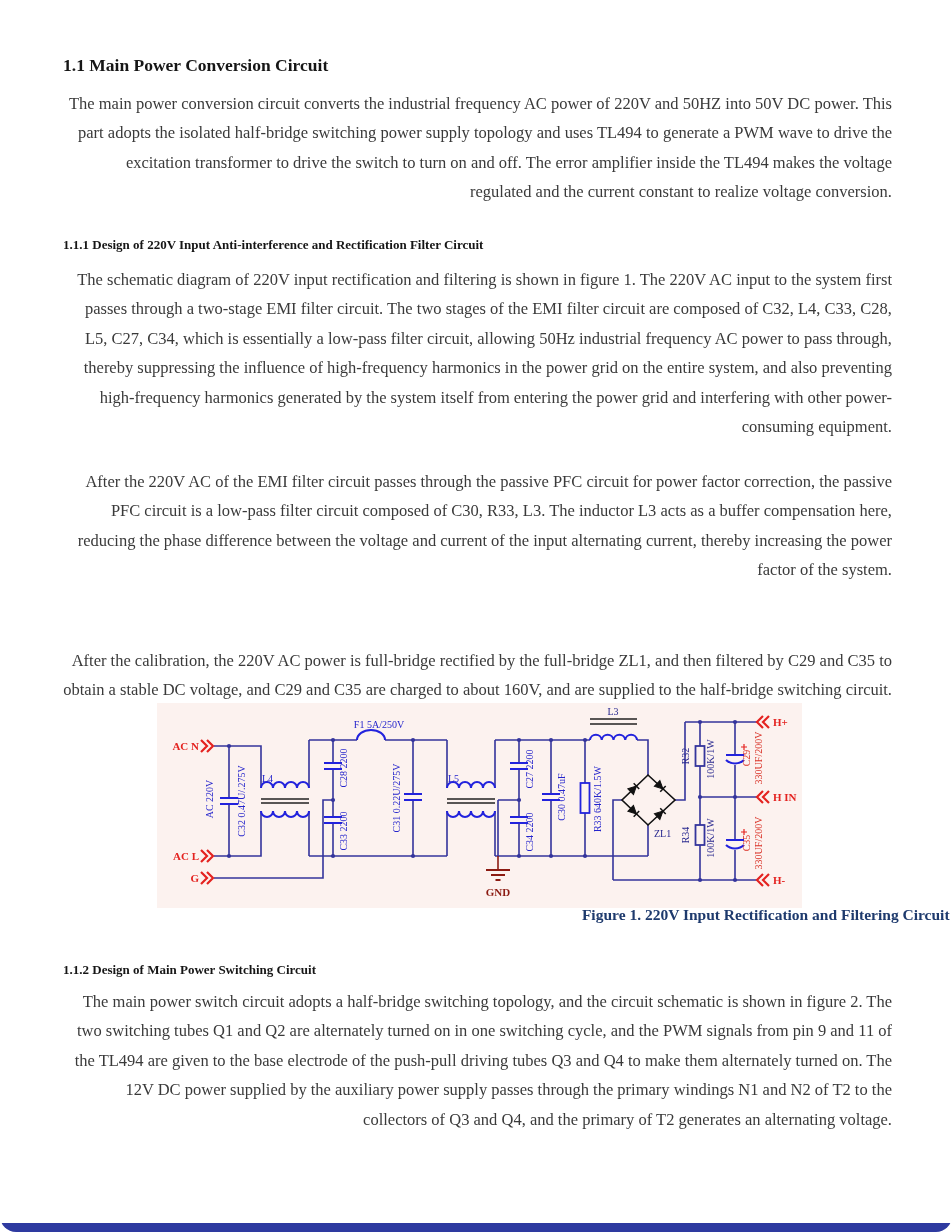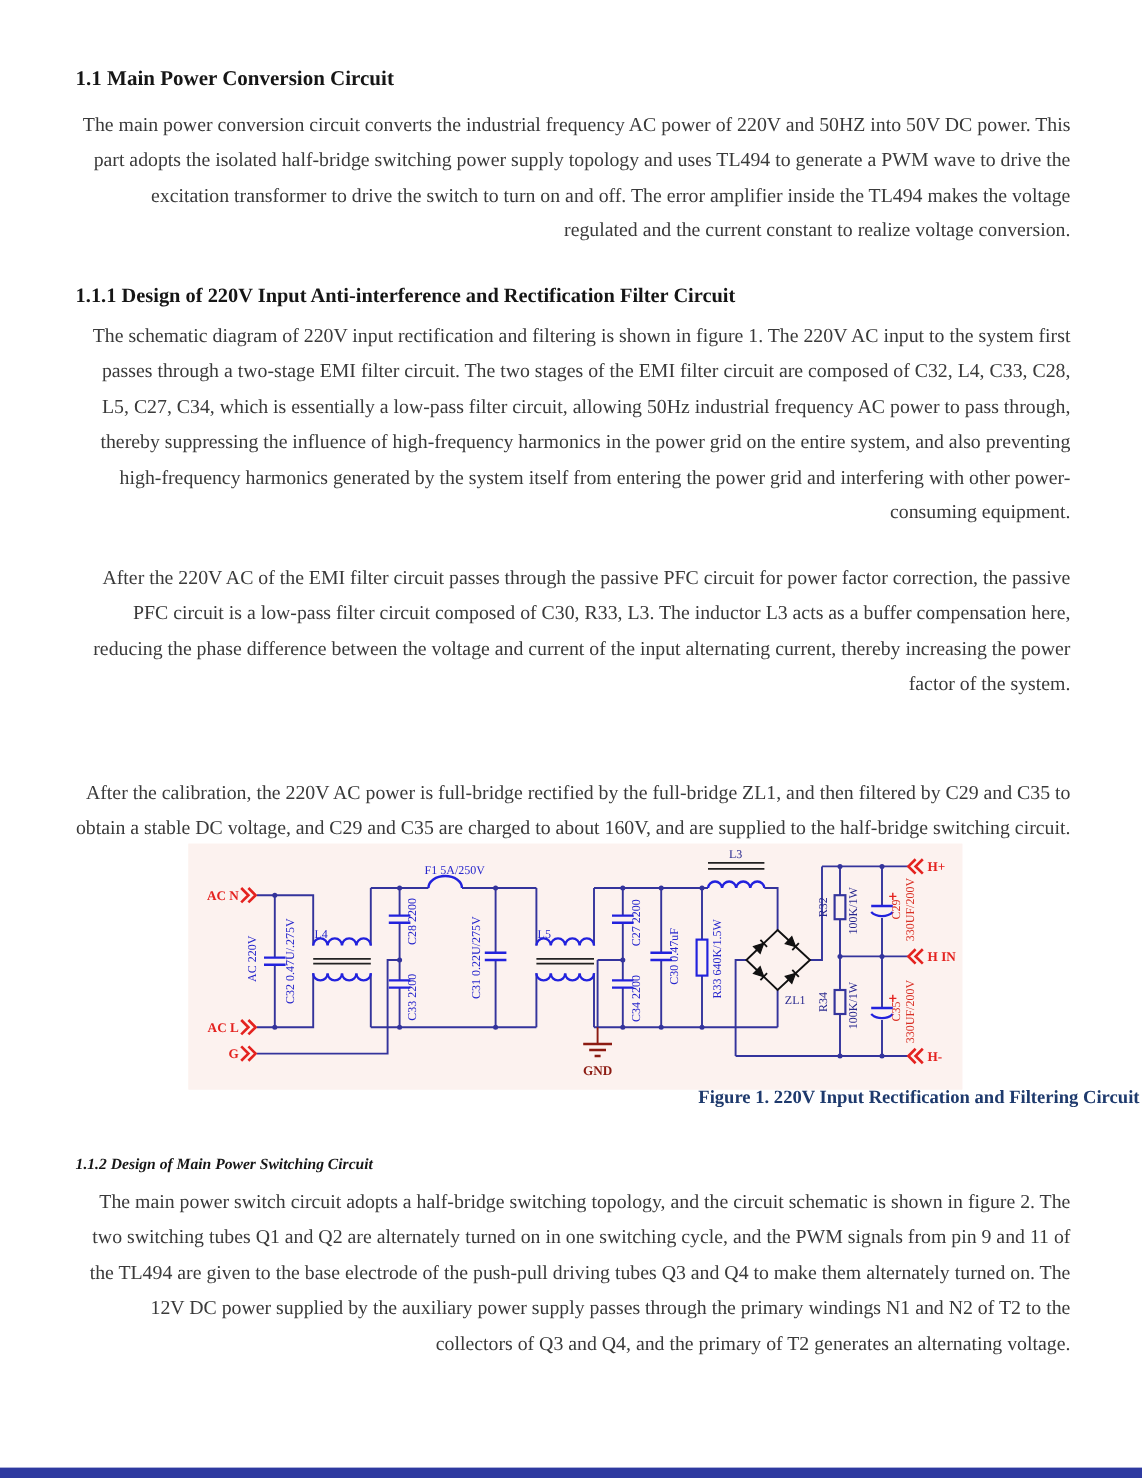--- a/index.html
+++ b/index.html
@@ -1,20 +1,20 @@
 <!DOCTYPE html>
 <html><head>
 <meta charset="utf-8">
 <style>
   html,body{margin:0;padding:0;background:#ffffff;}
   #page{position:relative;width:952px;height:1232px;background:#ffffff;overflow:hidden;
-        font-family:"Liberation Serif", serif;color:#3a3a3a;}
+        font-family:"Liberation Serif", serif;color:#3a3a3a;border-radius:16px;}
   .h1{position:absolute;left:63px;width:830px;font-size:17.5px;font-weight:bold;color:#161616;}
-  .h2{position:absolute;left:63px;width:830px;font-size:17px;font-weight:bold;color:#161616;}
-  .h3{position:absolute;left:63px;width:830px;font-size:13px;font-weight:bold;color:#161616;font-style:italic;}
+  .h2{position:absolute;left:63px;width:830px;font-size:13px;font-weight:bold;color:#161616;}
+  .h3{position:absolute;left:63px;width:830px;font-size:13px;font-weight:bold;color:#161616;}
   .para{position:absolute;left:63px;width:829px;font-size:16.5px;line-height:29.4px;
         color:#3a3a3a;text-align:right;}
   #figure-box{position:absolute;left:157px;top:703px;width:645px;height:205px;background:#fcf2ef;}
   #figure-caption{position:absolute;left:16px;top:906px;width:952px;text-align:right;
         font-size:15.5px;font-weight:bold;color:#1e3a6d;padding-left:44px;}
   #bottom-bar{position:absolute;left:0;top:1223px;width:952px;height:9px;background:#2e3aa0;}
   svg text{font-family:"Liberation Serif", serif;}
   .lbl{fill:#2525cc;font-size:10px;}
   .lbl-dark{fill:#28288f;font-size:10px;}
   .lbl-red{fill:#d93025;font-size:10px;}

